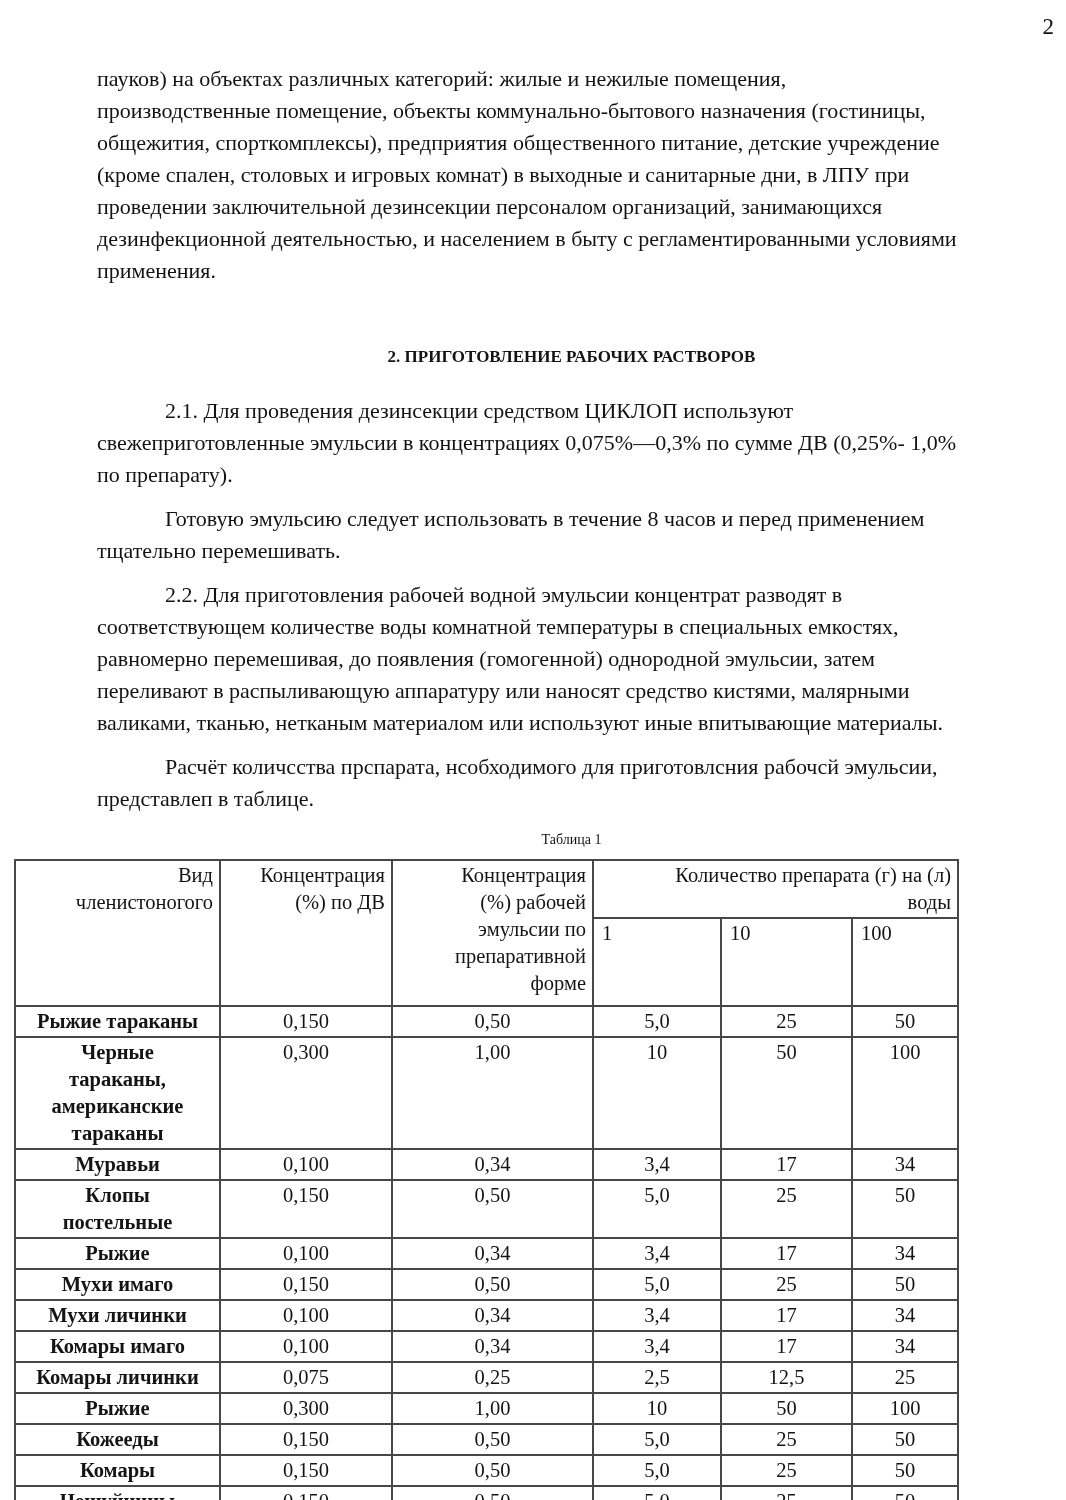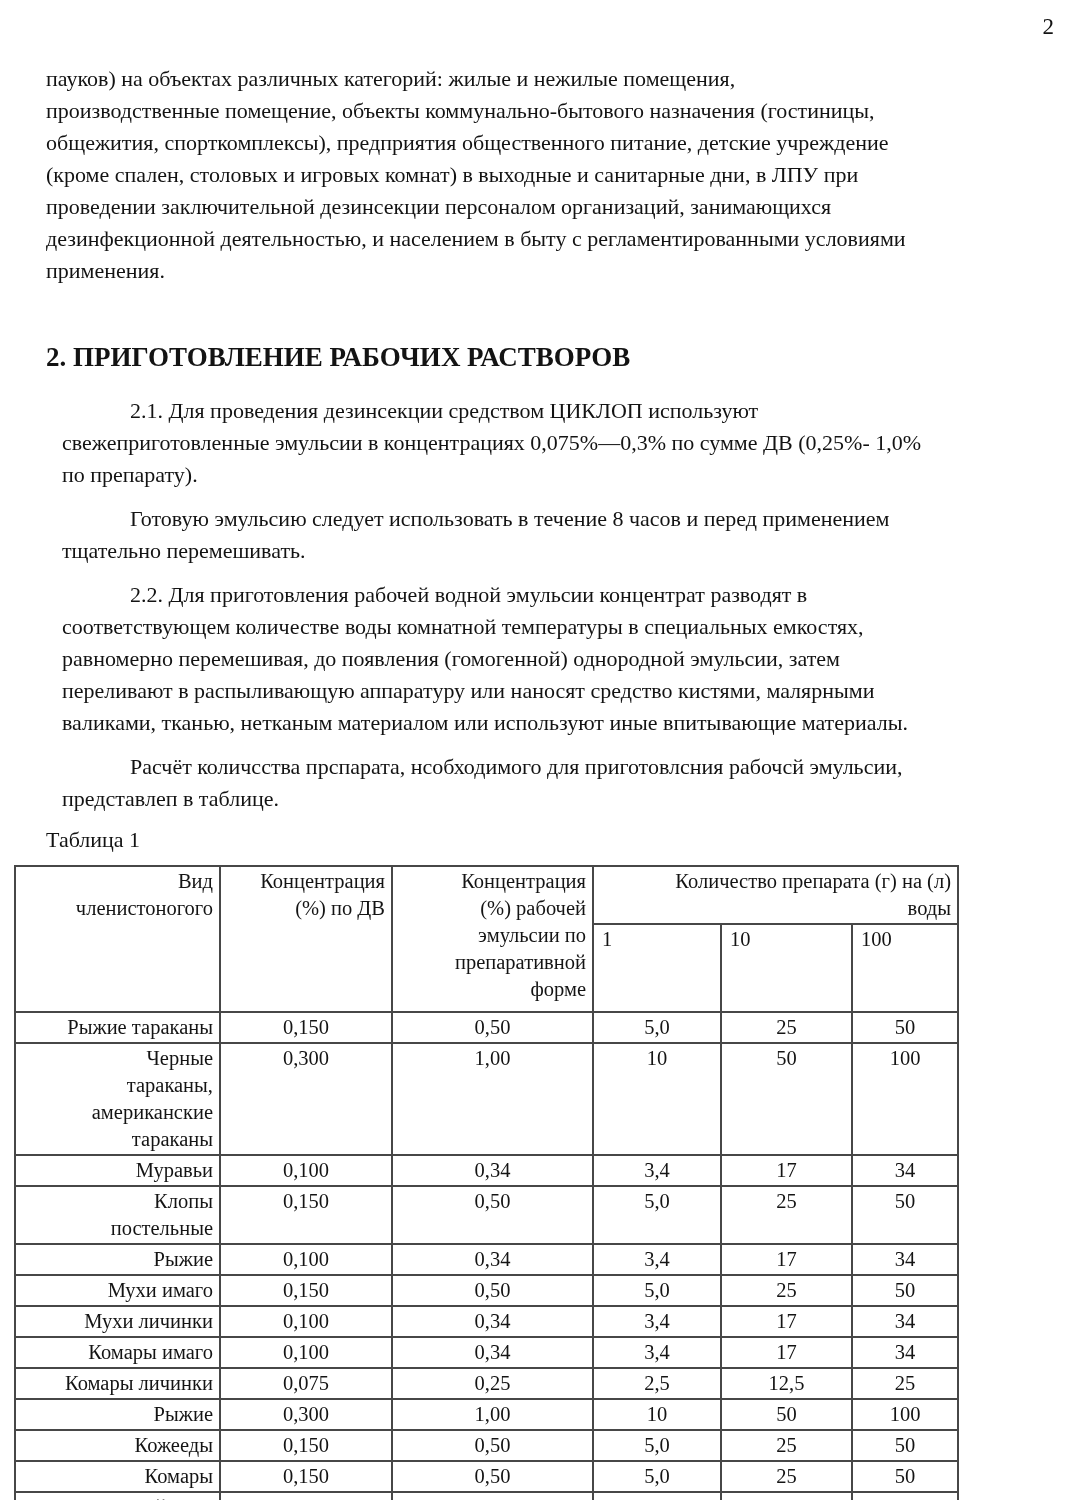--- a/index.html
+++ b/index.html
@@ -11,42 +11,42 @@
     position: relative;
     overflow: hidden;
   }
   .page-number {
     position: absolute;
     top: 13px; right: 12px;
     font-size: 23px;
     line-height: 28px;
   }
   .body-text {
-    padding: 63px 20px 0 46px;
+    padding: 63px 20px 0 97px;
     font-size: 22px;
     line-height: 32px;
   }
   .para {
     margin: 0 0 12px 0;
     white-space: pre;          
   }
-  .para.indent { text-indent: 68px; margin-left: 16px; }
+  .para.indent { text-indent: 68px; }
   .para.intro  { margin-bottom: 0; }
   .section-heading {
-    font-size: 27px;
+    font-size: 17px;
     line-height: 32px;
     font-weight: bold;
-    text-align: left;
+    text-align: center;
     margin: 54px 0 22px 0;
   }
   .table-caption {
-    text-align: left;
-    font-size: 22px;
+    text-align: center;
+    font-size: 14px;
     line-height: 26px;
-    margin: 6px 0 12px 0;
+    margin: 6px 0 6px 0;
   }
   table.dosage-table {
     border-collapse: collapse;
     table-layout: fixed;
     width: 943px;
     margin-left: 14px;
     font-size: 20.5px;
     line-height: 27px;
     color: #141414;
   }
@@ -60,23 +60,24 @@
     text-align: right;
     white-space: pre-line;
   }
   tr.hrow-a td.group-cell { height: 50px; border-radius: 11px; }
   tr.hrow-b td {
     height: 84px;
     text-align: left;
     padding-left: 8px;
   }
   td.cell-species {
-    text-align: right;
+    text-align: center;
     padding-left: 10px;
     white-space: pre-line;
+    font-weight: bold;
   }
   td.cell-num { text-align: center; }
 </style>
 </head>
 <body>
 
 <div class="page-number">2</div>
 
 <div class="body-text">
   <p class="para intro">пауков) на объектах различных категорий: жилые и нежилые помещения,

